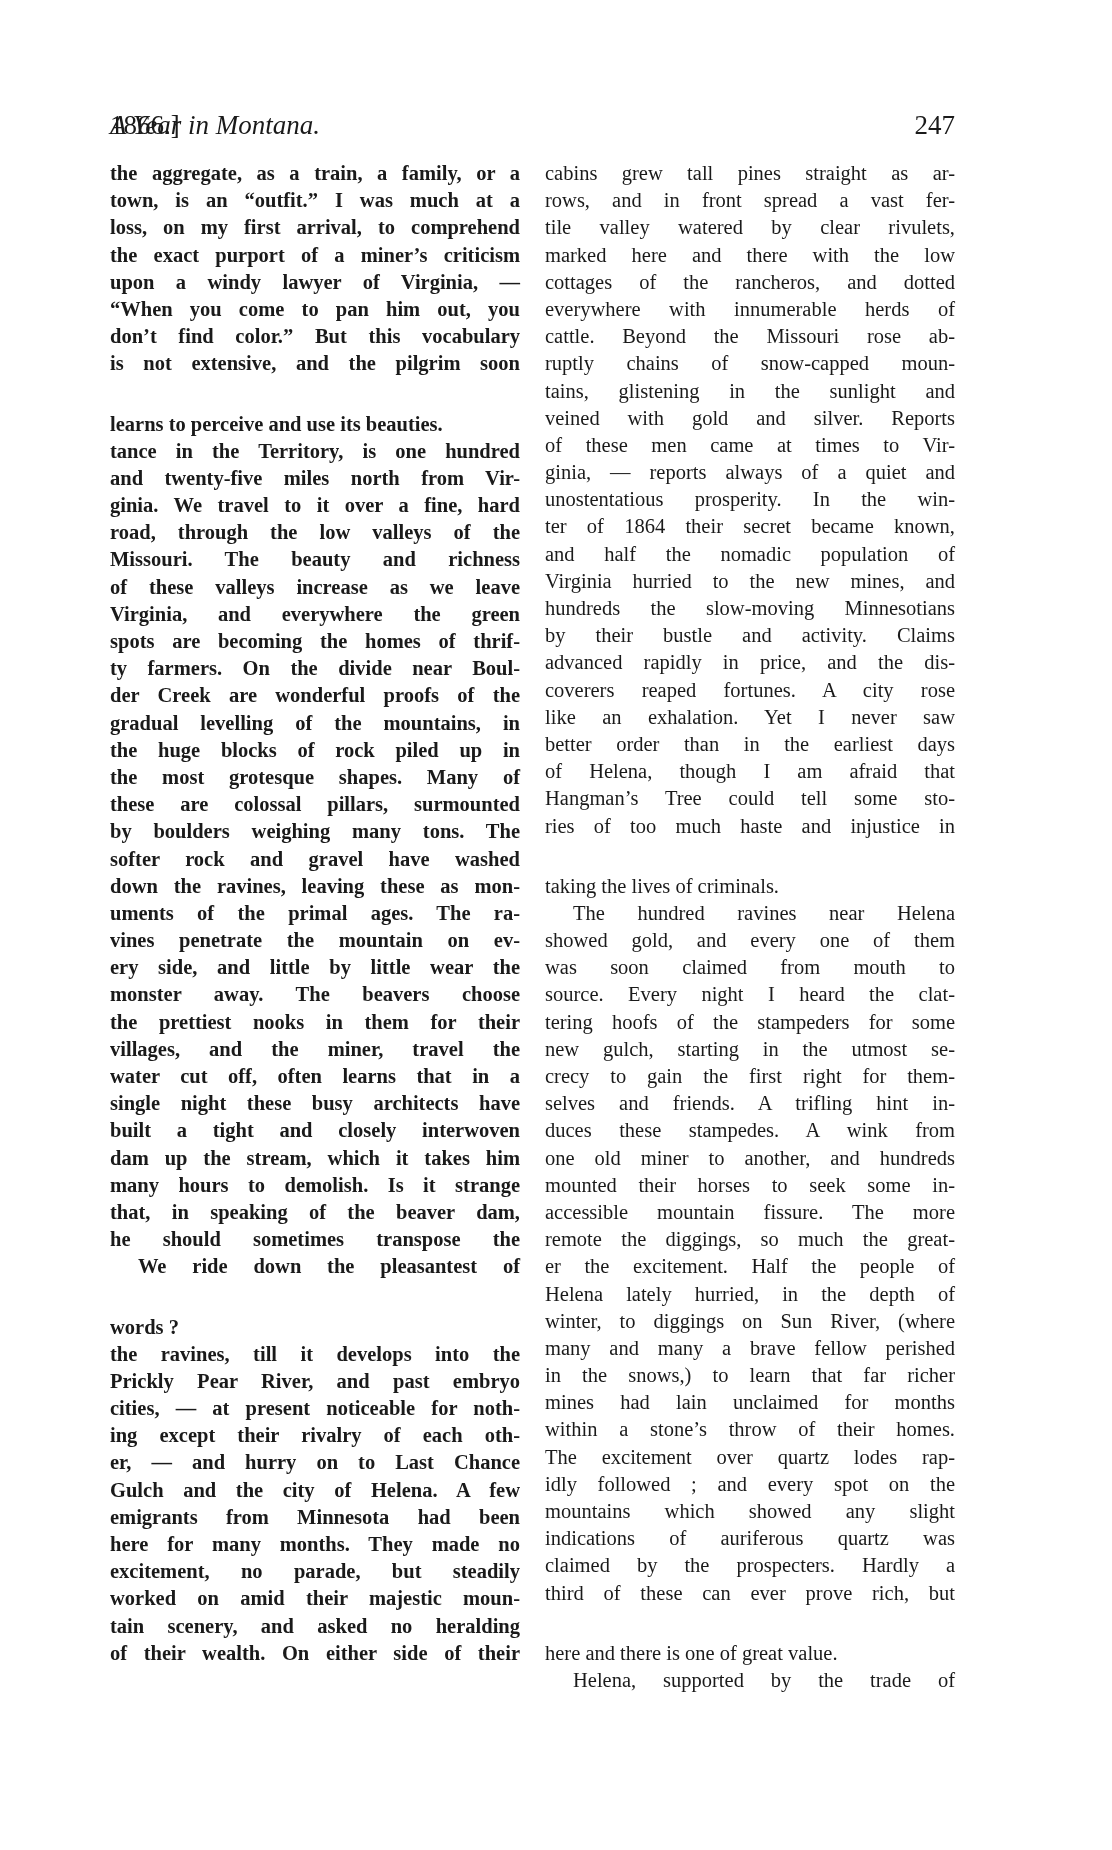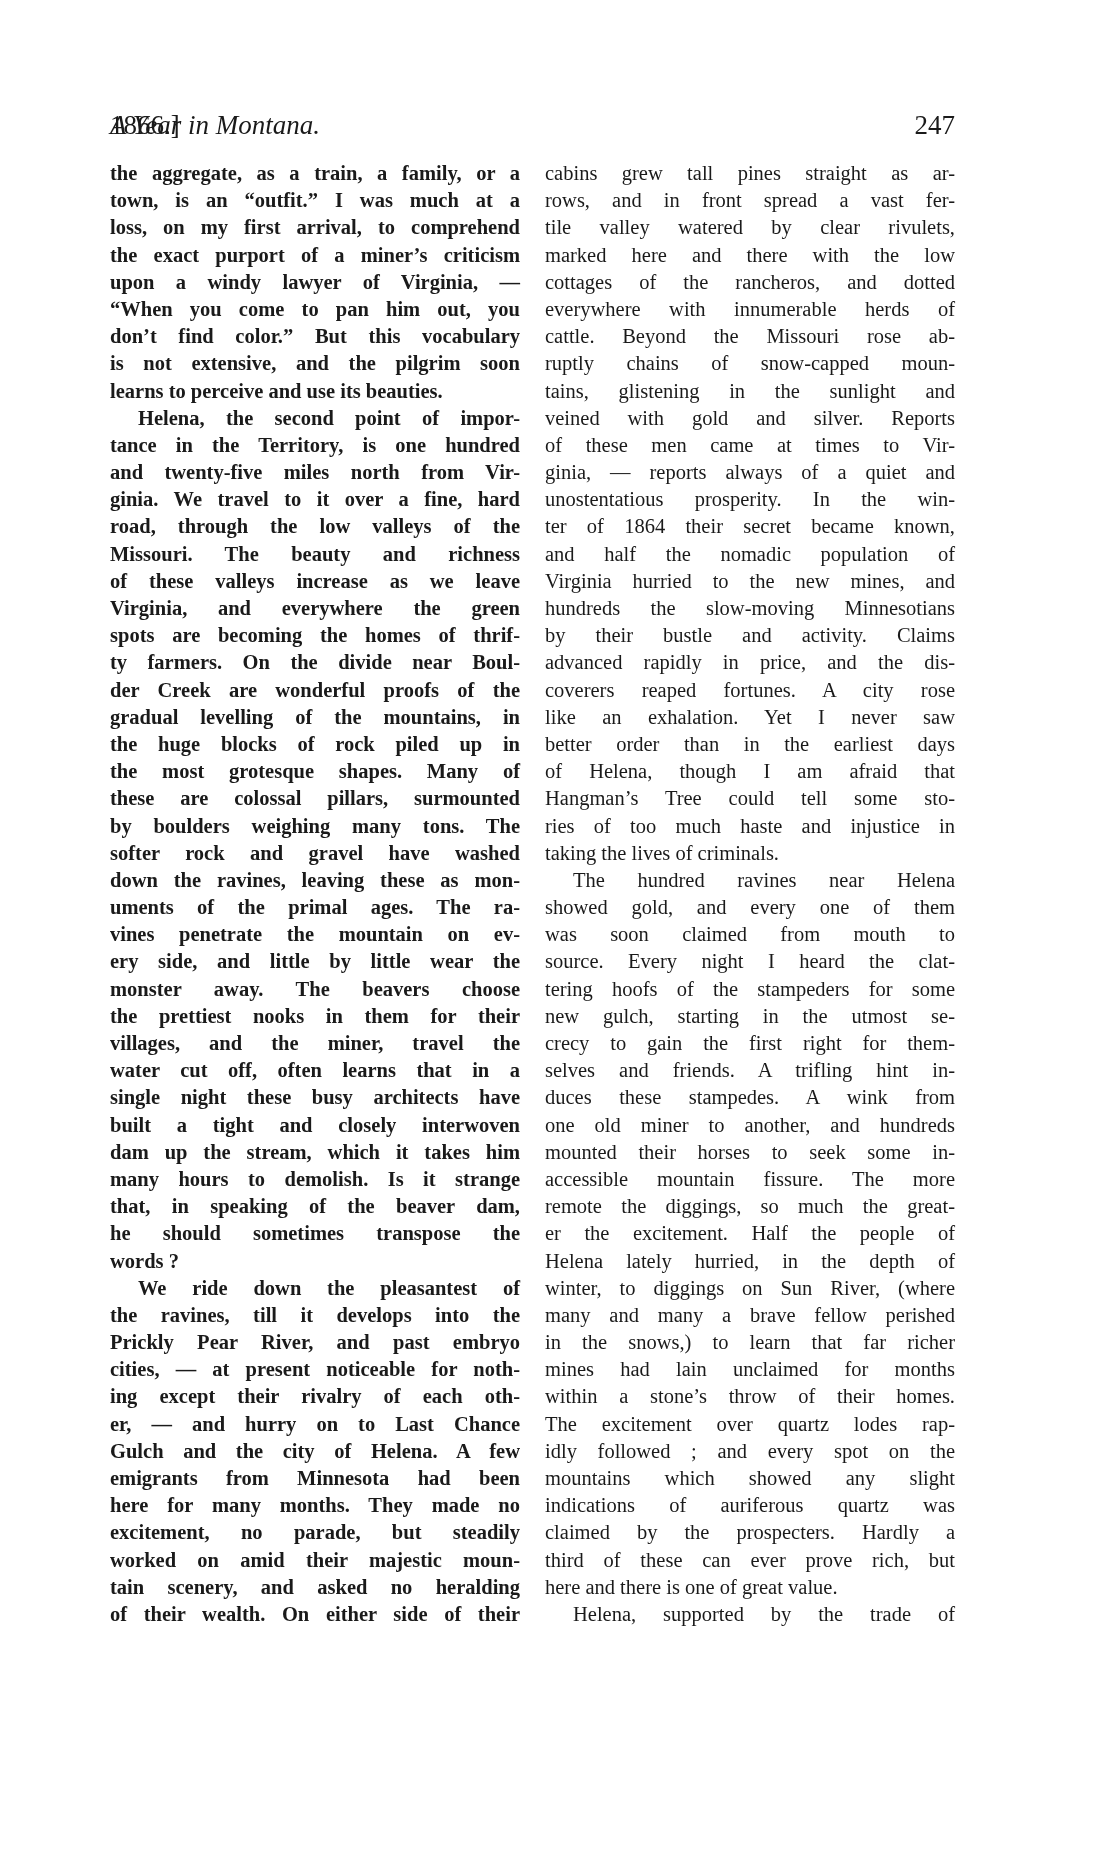--- a/index.html
+++ b/index.html
@@ -8,21 +8,21 @@
   .header { position: absolute; top: 110px; left: 110px; width: 845px; height: 40px;
             font-family: "Liberation Serif", serif; font-size: 27px; }
   .header .year { position: absolute; left: 0; top: 0; }
   .header .title { position: absolute; left: 0; right: 0; top: 0; font-style: italic; }
   .header .page { position: absolute; right: 0; top: 0; text-align: right; }
   .col { position: absolute; top: 160px; width: 410px;
          font-family: "Liberation Serif", serif; font-size: 20.5px; line-height: 27.2px; }
   .col.left { left: 110px; font-weight: bold; }
   .col.right { left: 545px; }
   .line { display: block; white-space: nowrap; text-align: justify; text-align-last: justify; height: 27.2px; }
-  .line.last { text-align-last: left; }
+  .line.last { text-align-last: left; margin-top: 33px; }
   .line.indent { padding-left: 28px; }
 </style>
 </head>
 <body>
 
 <div class="header">
   <span class="year">1866.]</span>
   <span class="title">A Year in Montana.</span>
   <span class="page">247</span>
 </div>
@@ -30,21 +30,20 @@
 <div class="col left" id="col-left">
     <span class="line">the aggregate, as a train, a family, or a</span>
     <span class="line">town, is an “outfit.”  I was much at a</span>
     <span class="line">loss, on my first arrival, to comprehend</span>
     <span class="line">the exact purport of a miner’s criticism</span>
     <span class="line">upon a windy lawyer of Virginia, —</span>
     <span class="line">“When you come to pan him out, you</span>
     <span class="line">don’t find color.”  But this vocabulary</span>
     <span class="line">is not extensive, and the pilgrim soon</span>
     <span class="line last">learns to perceive and use its beauties.</span>
-    <span class="line indent">Helena, the second point of impor-</span>
     <span class="line">tance in the Territory, is one hundred</span>
     <span class="line">and twenty-five miles north from Vir-</span>
     <span class="line">ginia.  We travel to it over a fine, hard</span>
     <span class="line">road, through the low valleys of the</span>
     <span class="line">Missouri.  The beauty and richness</span>
     <span class="line">of these valleys increase as we leave</span>
     <span class="line">Virginia, and everywhere the green</span>
     <span class="line">spots are becoming the homes of thrif-</span>
     <span class="line">ty farmers.  On the divide near Boul-</span>
     <span class="line">der Creek are wonderful proofs of the</span>
@@ -61,22 +60,22 @@
     <span class="line">monster away.  The beavers choose</span>
     <span class="line">the prettiest nooks in them for their</span>
     <span class="line">villages, and the miner, travel the</span>
     <span class="line">water cut off, often learns that in a</span>
     <span class="line">single night these busy architects have</span>
     <span class="line">built a tight and closely interwoven</span>
     <span class="line">dam up the stream, which it takes him</span>
     <span class="line">many hours to demolish.  Is it strange</span>
     <span class="line">that, in speaking of the beaver dam,</span>
     <span class="line">he should sometimes transpose the</span>
+    <span class="line indent">We ride down the pleasantest of</span>
     <span class="line last">words ?</span>
-    <span class="line indent">We ride down the pleasantest of</span>
     <span class="line">the ravines, till it develops into the</span>
     <span class="line">Prickly Pear River, and past embryo</span>
     <span class="line">cities, — at present noticeable for noth-</span>
     <span class="line">ing except their rivalry of each oth-</span>
     <span class="line">er, — and hurry on to Last Chance</span>
     <span class="line">Gulch and the city of Helena.  A few</span>
     <span class="line">emigrants from Minnesota had been</span>
     <span class="line">here for many months.  They made no</span>
     <span class="line">excitement, no parade, but steadily</span>
     <span class="line">worked on amid their majestic moun-</span>

